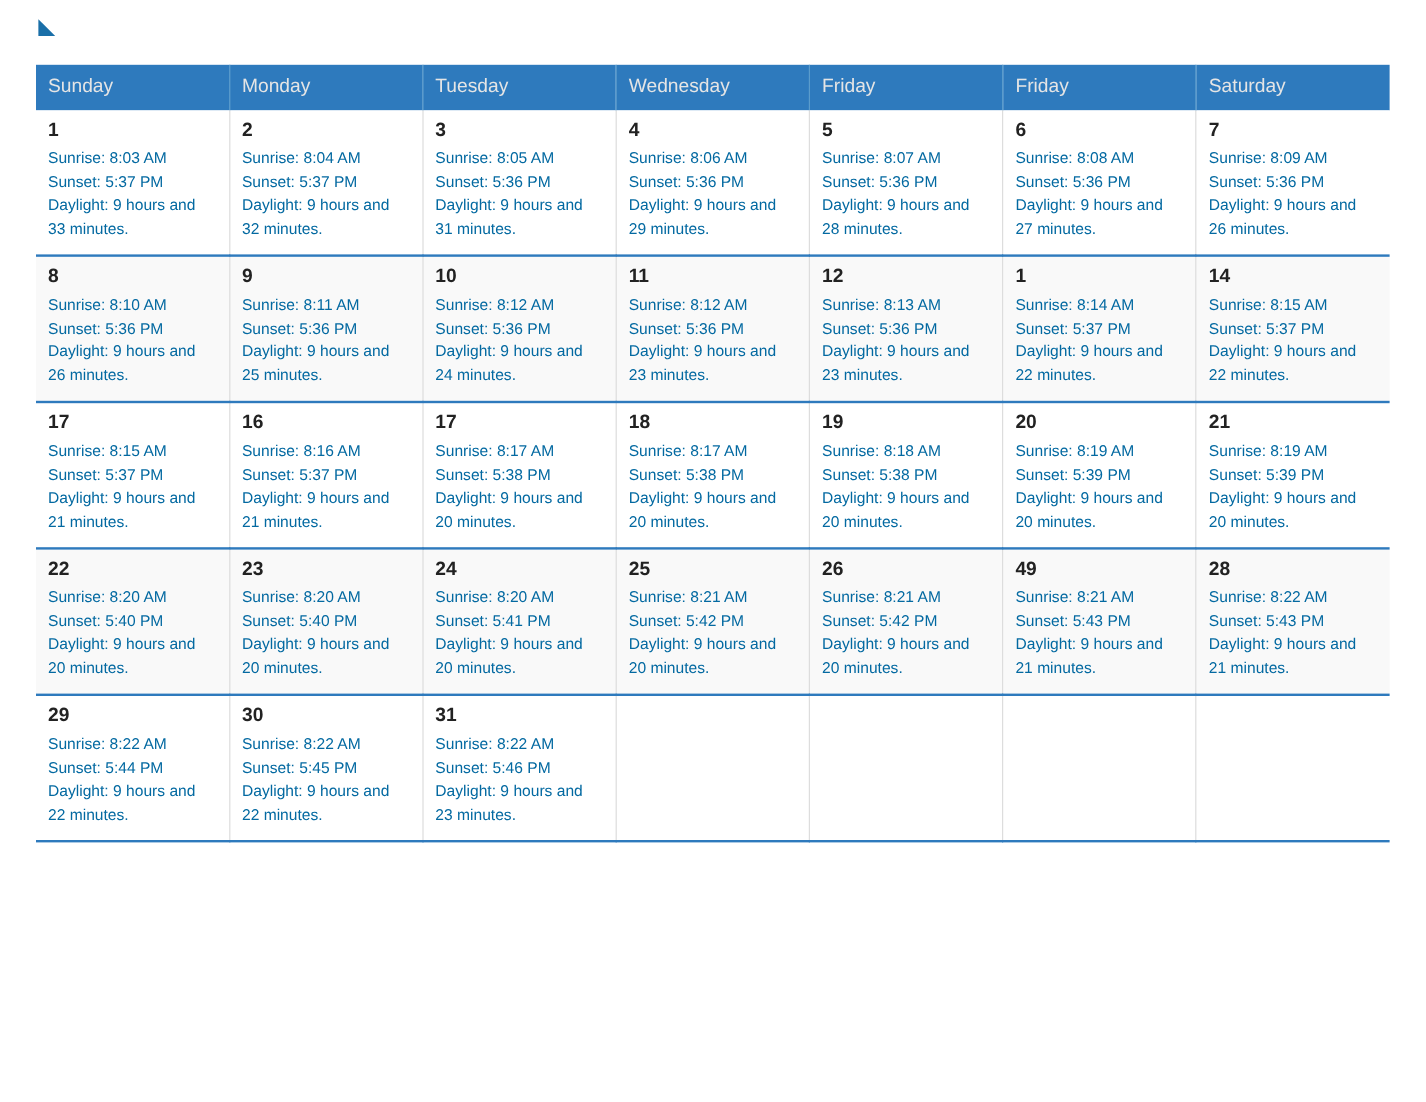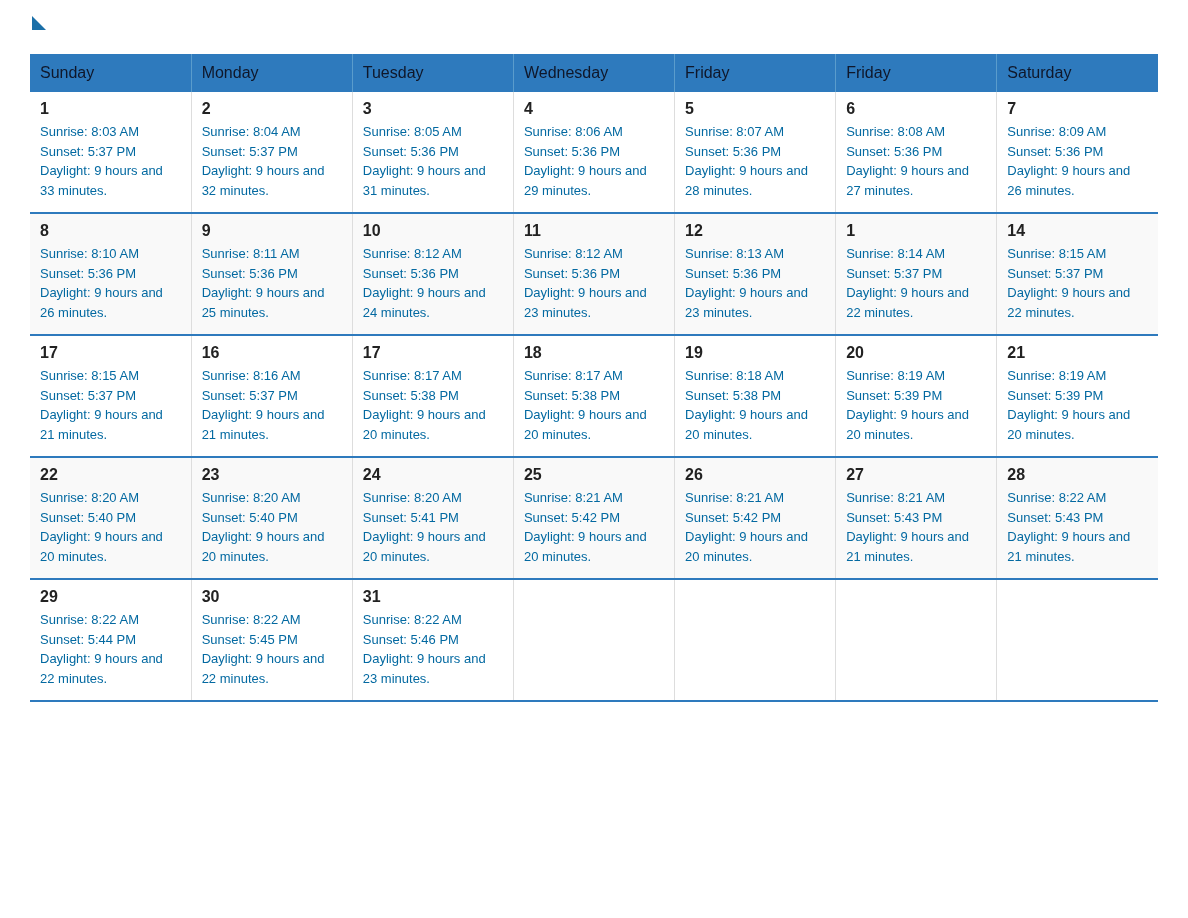--- a/index.html
+++ b/index.html
@@ -63,21 +63,21 @@
     }
     table {
       width: 100%;
       border-collapse: collapse;
       table-layout: fixed;
     }
     thead tr {
       background-color: #2e7abd;
     }
     thead th {
-      color: #0f172a;
+      color: #e5e5e5;
       font-size: 16px;
       font-weight: normal;
       padding: 10px 10px;
       text-align: left;
       border-right: 1px solid #5a9ccc;
       margin-top: 39px;
     }
     thead th:last-child {
       border-right: none;
     }
@@ -251,21 +251,21 @@
         </td>
         <td>
           <span class="day-num">25</span>
         <div class="day-info">Sunrise: 8:21 AM<br>Sunset: 5:42 PM<br>Daylight: 9 hours and 20 minutes.</div>
         </td>
         <td>
           <span class="day-num">26</span>
         <div class="day-info">Sunrise: 8:21 AM<br>Sunset: 5:42 PM<br>Daylight: 9 hours and 20 minutes.</div>
         </td>
         <td>
-          <span class="day-num">27</span>
+          <span class="day-num">49</span>
         <div class="day-info">Sunrise: 8:21 AM<br>Sunset: 5:43 PM<br>Daylight: 9 hours and 21 minutes.</div>
         </td>
         <td>
           <span class="day-num">28</span>
         <div class="day-info">Sunrise: 8:22 AM<br>Sunset: 5:43 PM<br>Daylight: 9 hours and 21 minutes.</div>
         </td>
       </tr>
       <tr>
         <td>
           <span class="day-num">29</span>

